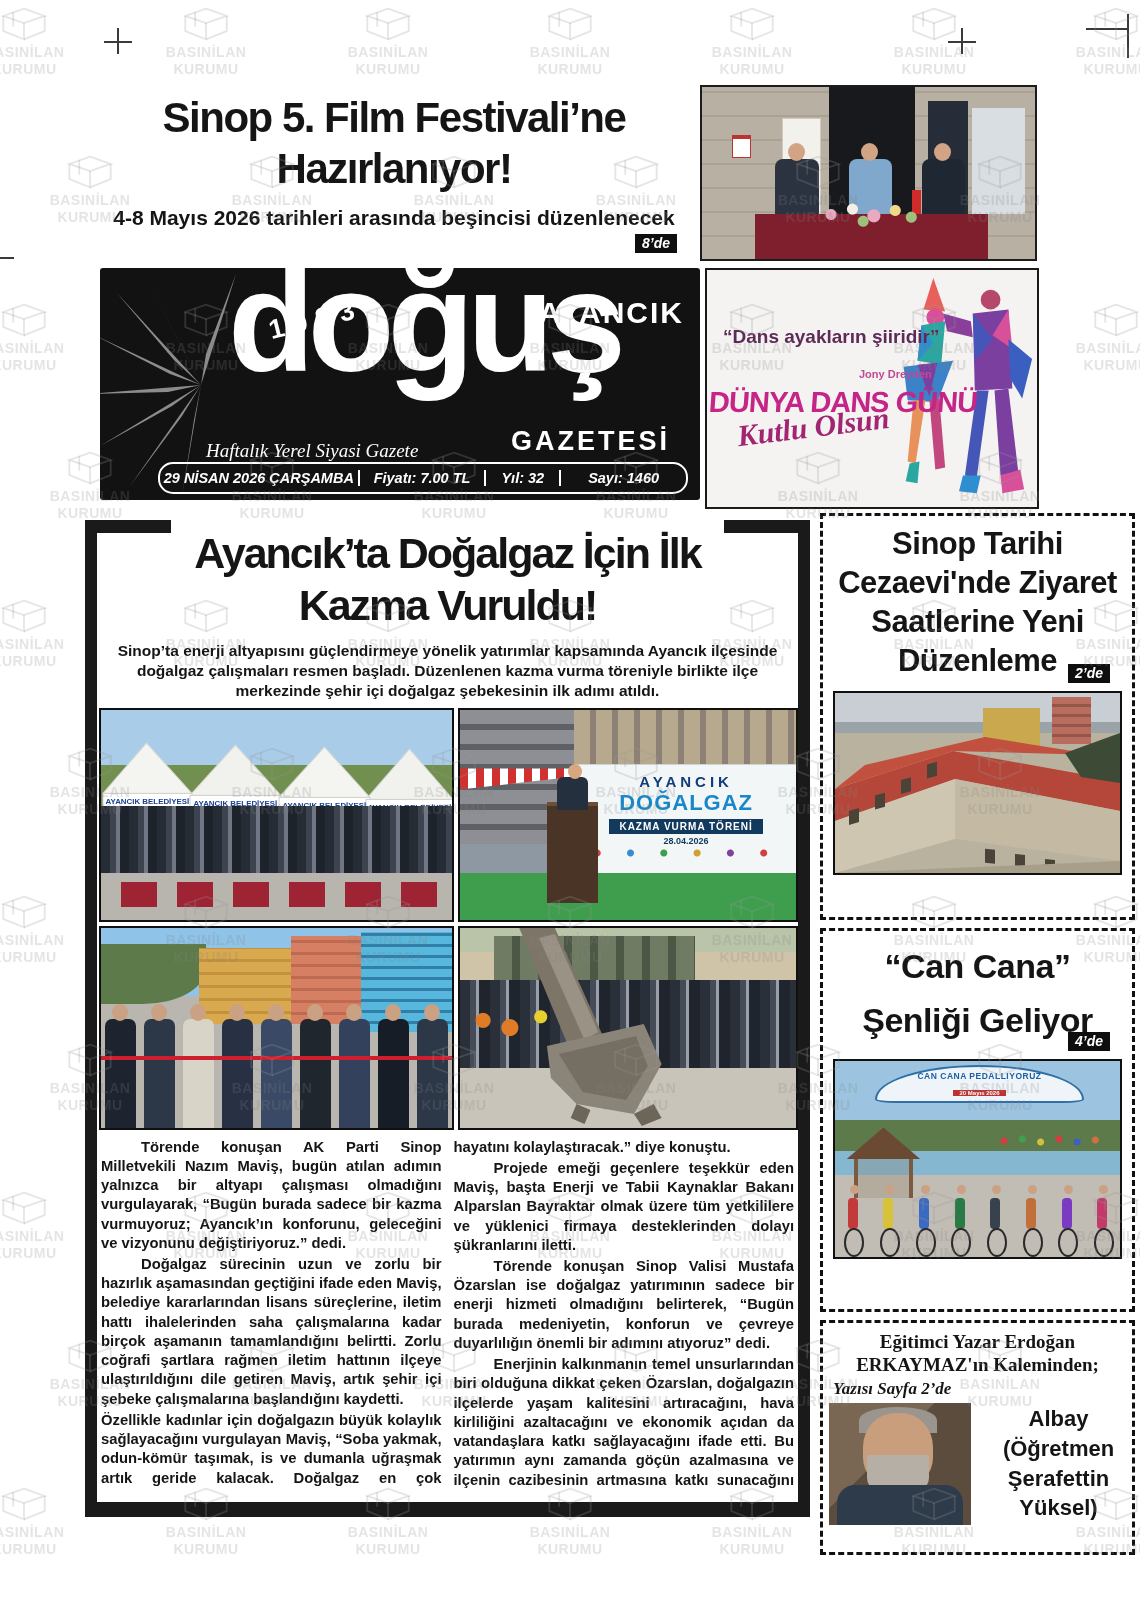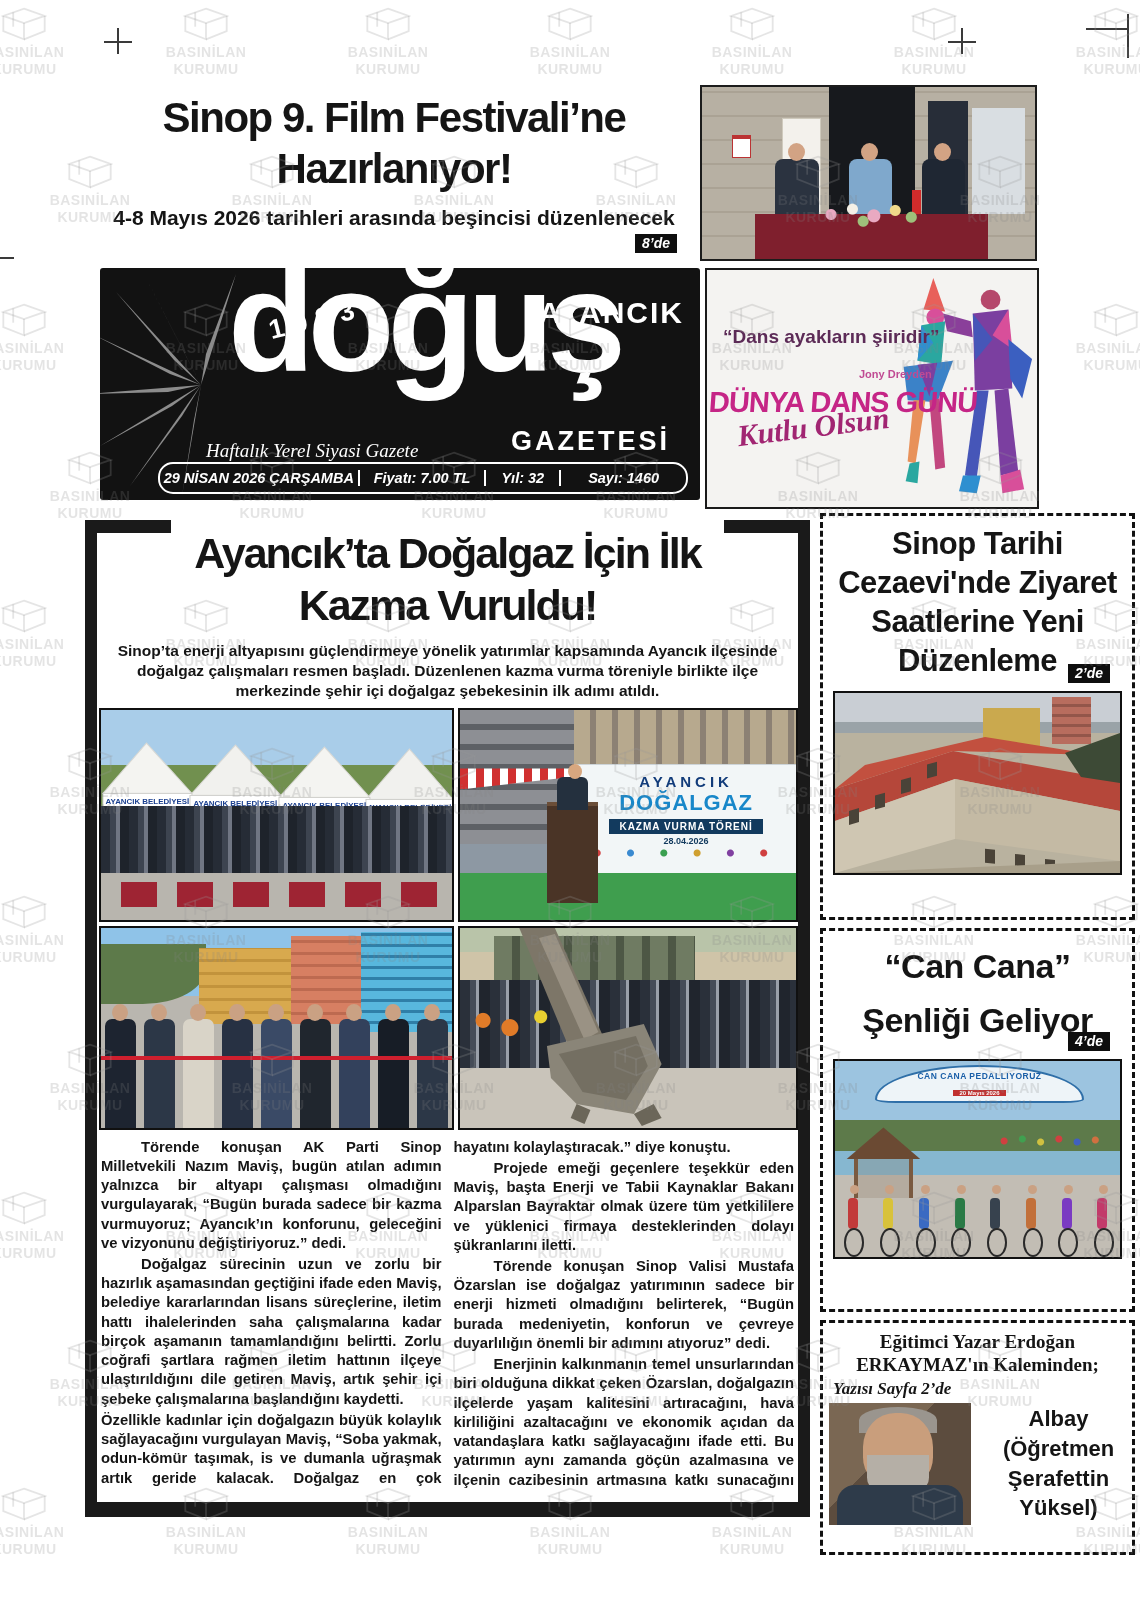--- a/index.html
+++ b/index.html
@@ -208,21 +208,21 @@
 
 <div class="crop" style="left:117px;top:28px;width:2px;height:26px;"></div>
 <div class="crop" style="left:104px;top:41px;width:28px;height:2px;"></div>
 <div class="crop" style="left:961px;top:28px;width:2px;height:26px;"></div>
 <div class="crop" style="left:948px;top:41px;width:28px;height:2px;"></div>
 <div class="crop" style="left:1127px;top:14px;width:2px;height:44px;"></div>
 <div class="crop" style="left:1086px;top:28px;width:42px;height:2px;"></div>
 <div class="crop" style="left:0px;top:257px;width:14px;height:2px;"></div>
 
 <div class="abs" id="top-story">
-  <div class="t">Sinop 9. Film Festivali’ne</div>
+  <div class="t">Sinop 5. Film Festivali’ne</div>
   <div class="t">Hazırlanıyor!</div>
   <div class="s">4-8 Mayıs 2026 tarihleri arasında beşincisi düzenlenecek</div>
   <div class="ref-row"><span class="badge">8’de</span></div>
 </div>
 
 <div class="abs" id="press-photo">
   <div class="sign"></div>
   <div class="poster-l"></div>
   <div class="door"></div>
   <div class="panel-d"></div>

